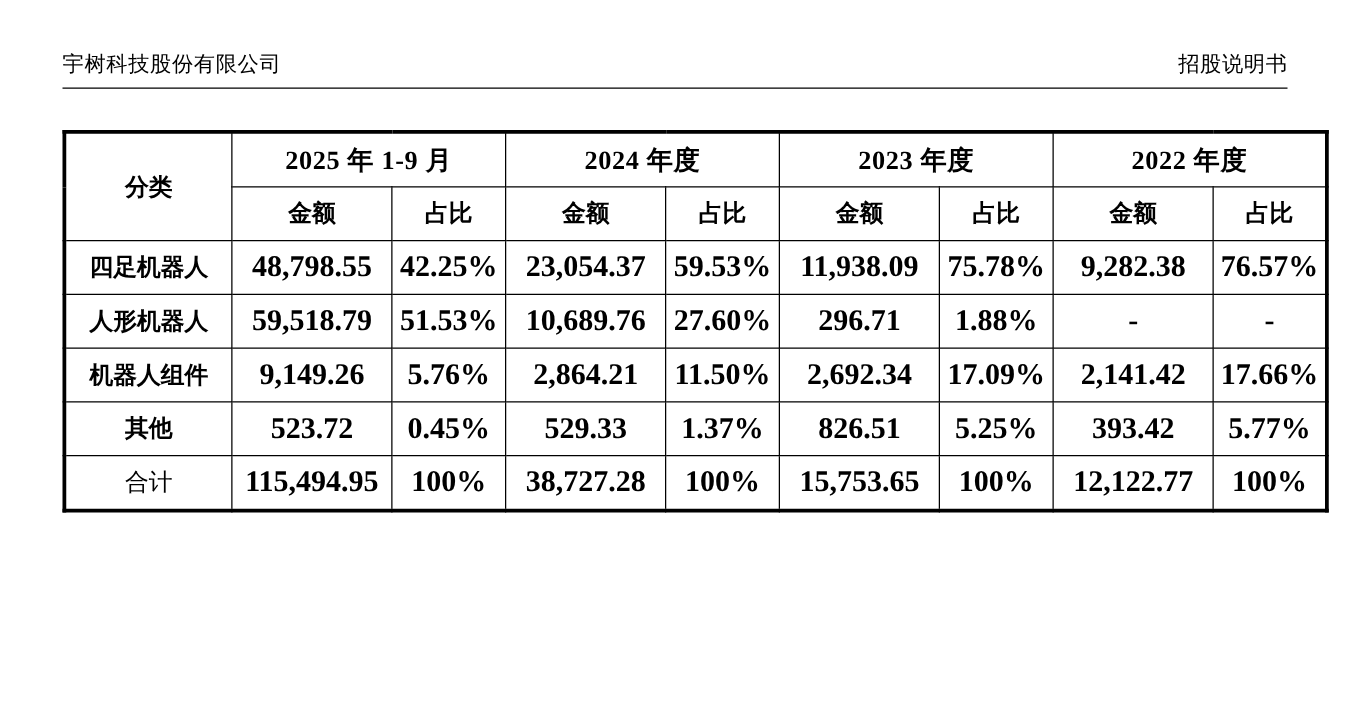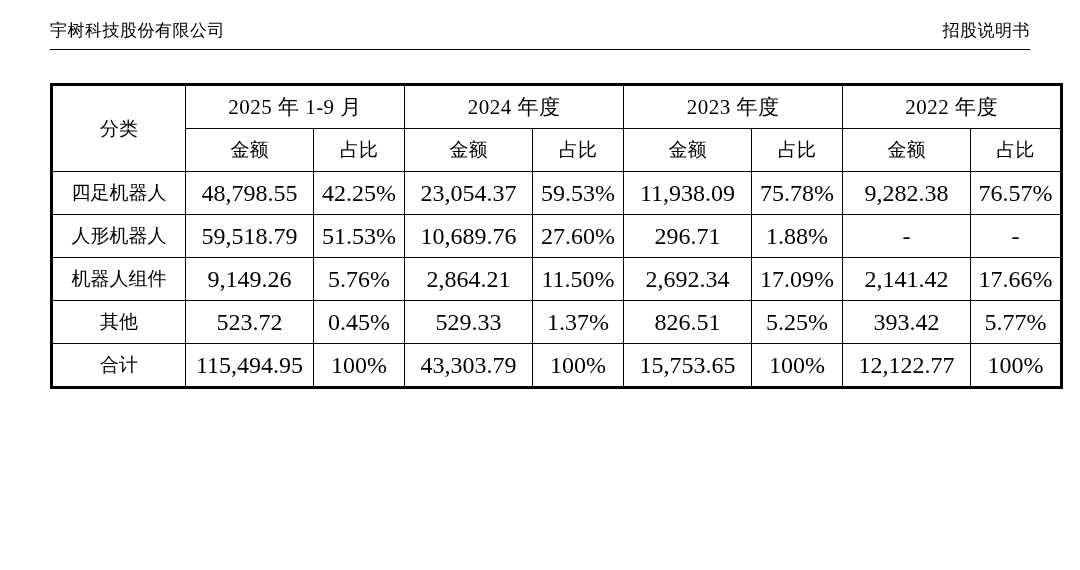--- a/index.html
+++ b/index.html
@@ -21,21 +21,21 @@
     box-sizing: border-box;
     padding: 0 50px;
   }
   
   .doc-header {
     display: flex;
     justify-content: space-between;
     align-items: center;
     font-size: 17px;
     letter-spacing: 0.5px;
-    padding-top: 19px;
+    padding-top: 40px;
     padding-bottom: 7px;
     border-bottom: 1.5px solid #000;
     gap: 24px;
   }
   .doc-header .left {
     white-space: nowrap;
   }
   .doc-header .right {
     white-space: nowrap;
   }
@@ -47,21 +47,21 @@
     border-collapse: collapse;
     width: 952px;
     table-layout: fixed;
     font-size: 19px;
   }
   table.fin th, table.fin td {
     border: 1px solid #000;
     padding: 0;
     height: 42px;
     vertical-align: middle;
-    font-weight: normal;
+    font-weight: bold;
     text-align: center;
   }
   table.fin {
     border: 3px solid #000;
   }
   .cat-head {
     text-align: center;
     font-size: 19px;
   }
   .yr-head {
@@ -195,21 +195,21 @@
           <td class="num">1.37%</td>
           <td class="num">826.51</td>
           <td class="num">5.25%</td>
           <td class="num">393.42</td>
           <td class="num">5.77%</td>
         </tr>
         <tr class="total-row">
           <td class="rowlabel">合计</td>
           <td class="num">115,494.95</td>
           <td class="num">100%</td>
-          <td class="num">43,303.79</td>
+          <td class="num">38,727.28</td>
           <td class="num">100%</td>
           <td class="num">15,753.65</td>
           <td class="num">100%</td>
           <td class="num">12,122.77</td>
           <td class="num">100%</td>
         </tr>
       </tbody>
     </table>
   </div>
 

